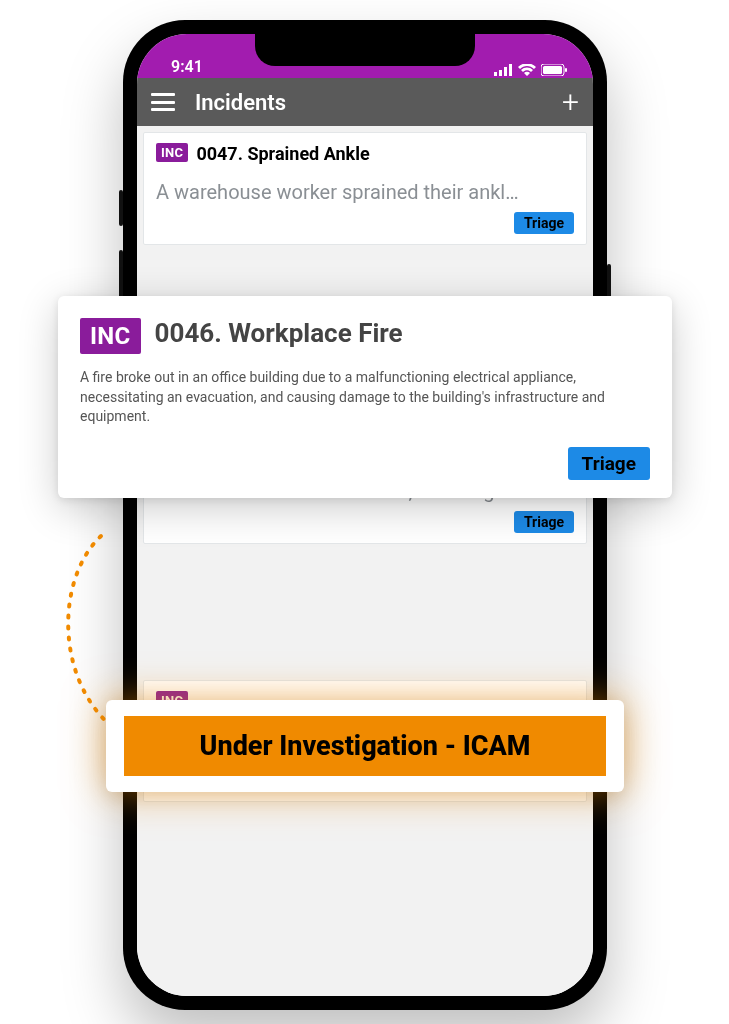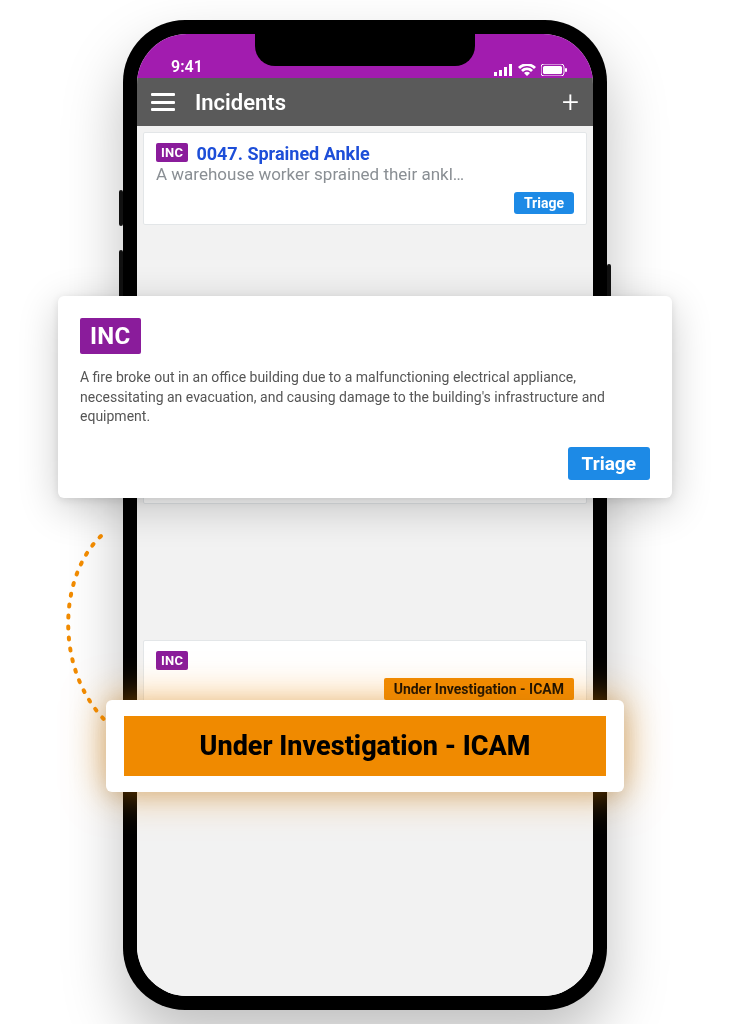--- a/index.html
+++ b/index.html
@@ -101,33 +101,33 @@
   .row1 { display:flex; align-items:flex-start; gap:8px; }
   .inc-badge {
     background: #8a1c9b;
     color: #fff;
     font-weight: 700;
     font-size: 13px;
     letter-spacing: .3px;
     padding: 2px 5px;
     border-radius: 2px;
   }
-  .card-title { color:#1d4ed8; font-weight:700; font-size:18px; }
+  .card-title { color:#000000; font-weight:700; font-size:18px; }
   .card-sub {
-    margin-top: 0;
+    margin-top: 16px;
     color:#8a8f94;
-    font-size:17px;
+    font-size:20px;
     white-space: nowrap;
     overflow: hidden;
     text-overflow: ellipsis;
   }
   .status-wrap { display:flex; justify-content:flex-end; margin-top:8px; }
   .status-triage {
     background:#1d8ae6;
-    color:#ffffff;
+    color:#000000;
     font-weight:700;
     font-size:14px;
     padding:3px 10px;
     border-radius:3px;
   }
   .status-icam {
     background:#f08a00;
     color:#000;
     font-weight:700;
     font-size:14px;
@@ -275,20 +275,21 @@
         </div>
       </div>
 
     </div>
   </div>
 </div>
 
 <div class="floating-card">
   <div class="row1">
     <span class="inc-badge">INC</span>
+    <span class="fc-title">0046. Workplace Fire</span>
   </div>
   <div class="fc-body">A fire broke out in an office building due to a malfunctioning electrical appliance, necessitating an evacuation, and causing damage to the building's infrastructure and equipment.</div>
   <div class="status-wrap">
       <span class="status-triage">Triage</span>
     </div>
 </div>
 
 <svg class="arrow-svg" width="110" height="230" viewBox="0 0 110 230">
   <path d="M55 6 C 8 50, 8 160, 78 206" fill="none" stroke="#f08a00" stroke-width="4" stroke-dasharray="2 9" stroke-linecap="round"></path>
   <path d="M78 206 L62 196 L72 186 L90 212 Z" fill="#f08a00"></path>

